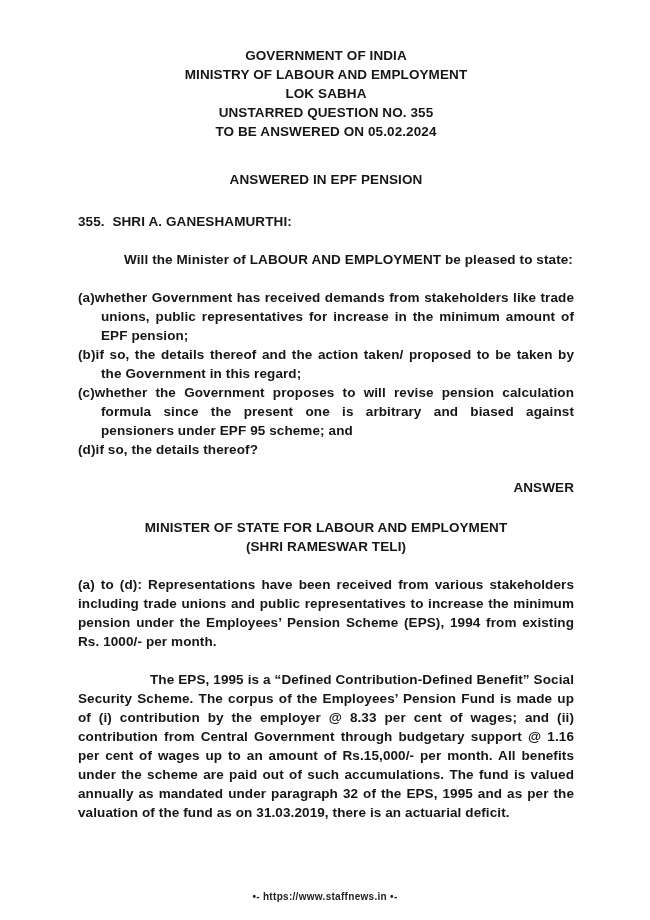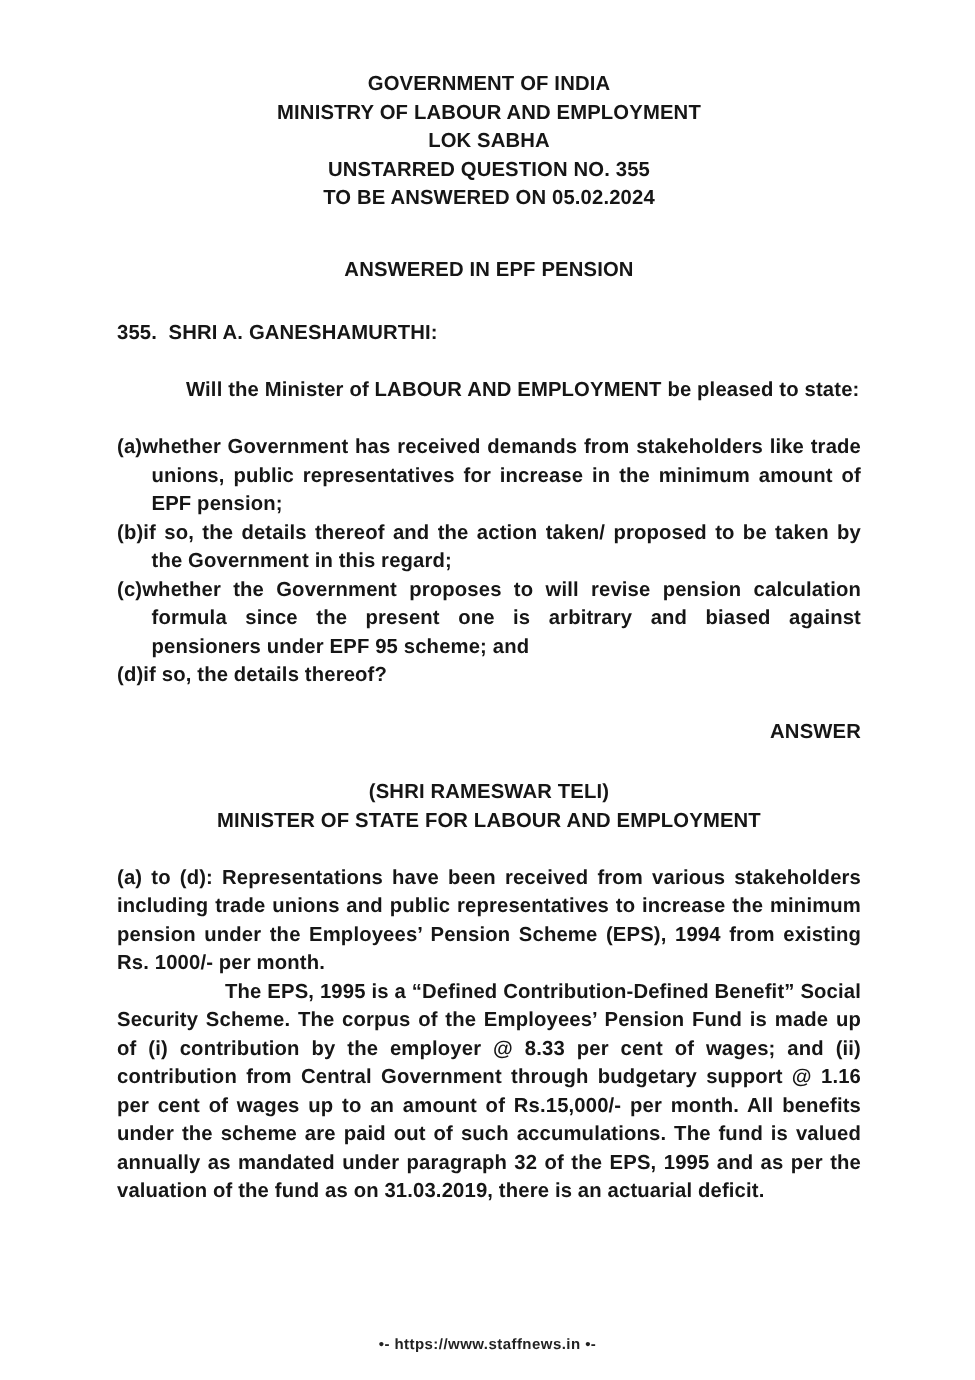--- a/index.html
+++ b/index.html
@@ -28,21 +28,21 @@
   .intro { margin-top: 19px; text-align: justify; text-indent: 46px; }
   .qlist { margin-top: 19px; }
   .qitem {
     padding-left: 23px;
     text-indent: -23px;
     text-align: justify;
   }
   .answer-heading { margin-top: 19px; text-align: right; }
   .minister-block { margin-top: 21px; text-align: center; }
   .para1 { margin-top: 19px; text-align: justify; }
-  .para2 { text-align: justify; text-indent: 72px; }
+  .para2 { margin-top: 19px; text-align: justify; text-indent: 72px; }
   .contd { margin-top: 17px; text-align: right; padding-right: 2px; }
   .footer {
     position: absolute;
     left: 0;
     right: 0;
     bottom: 10px;
     text-align: center;
     font-size: 10px;
     letter-spacing: 0.3px;
     color: #222222;
@@ -70,22 +70,22 @@
   <div class="qlist">
     <div class="qitem"><span>(a)</span><span>whether Government has received demands from stakeholders like trade unions, public representatives for increase in the minimum amount of EPF pension;</span></div>
     <div class="qitem"><span>(b)</span><span>if so, the details thereof and the action taken/ proposed to be taken by the Government in this regard;</span></div>
     <div class="qitem"><span>(c)</span><span>whether the Government proposes to will revise pension calculation formula since the present one is arbitrary and biased against pensioners under EPF 95 scheme; and</span></div>
     <div class="qitem"><span>(d)</span><span>if so, the details thereof?</span></div>
   </div>
 
   <div class="answer-heading">ANSWER</div>
 
   <div class="minister-block">
+    <div>MINISTER OF STATE FOR LABOUR AND EMPLOYMENT</div>
     <div>(SHRI RAMESWAR TELI)</div>
-    <div>MINISTER OF STATE FOR LABOUR AND EMPLOYMENT</div>
   </div>
 
   <div class="para1">(a) to (d): Representations have been received from various stakeholders including trade unions and public representatives to increase the minimum pension under the Employees’ Pension Scheme (EPS), 1994 from existing Rs. 1000/- per month.</div>
 
   <div class="para2">The EPS, 1995 is a “Defined Contribution-Defined Benefit” Social Security Scheme. The corpus of the Employees’ Pension Fund is made up of (i) contribution by the employer @ 8.33 per cent of wages; and (ii) contribution from Central Government through budgetary support @ 1.16 per cent of wages up to an amount of Rs.15,000/- per month. All benefits under the scheme are paid out of such accumulations. The fund is valued annually as mandated under paragraph 32 of the EPS, 1995 and as per the valuation of the fund as on 31.03.2019, there is an actuarial deficit.</div>
 
 
   <div class="footer">•- https://www.staffnews.in •-</div>
 
 </div>

